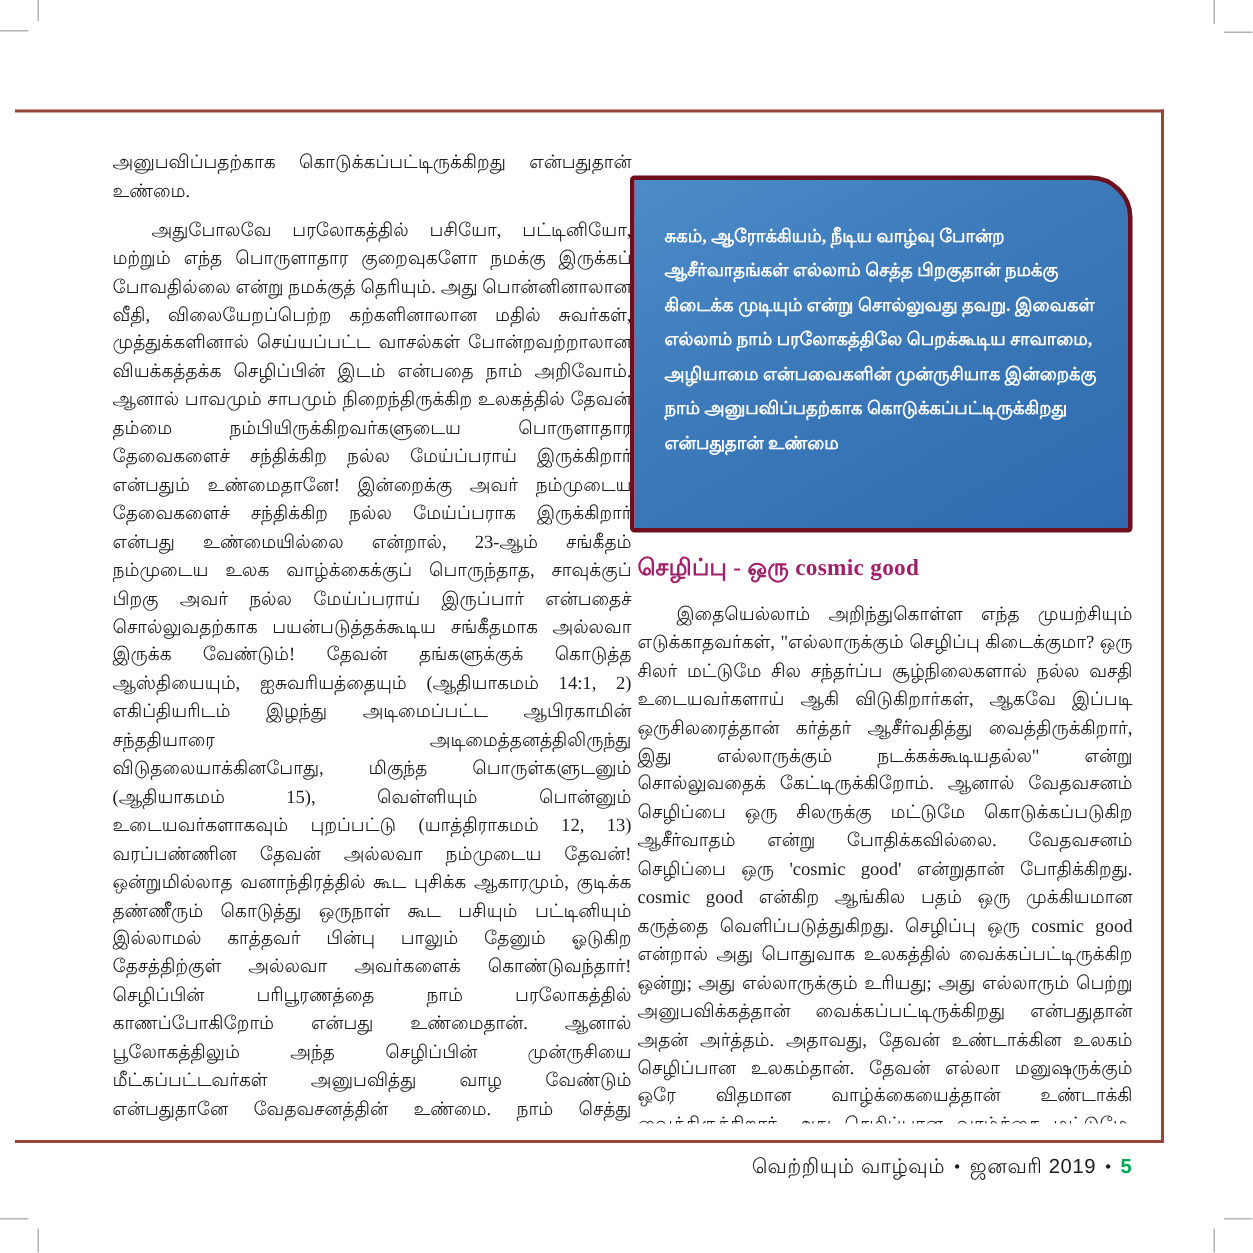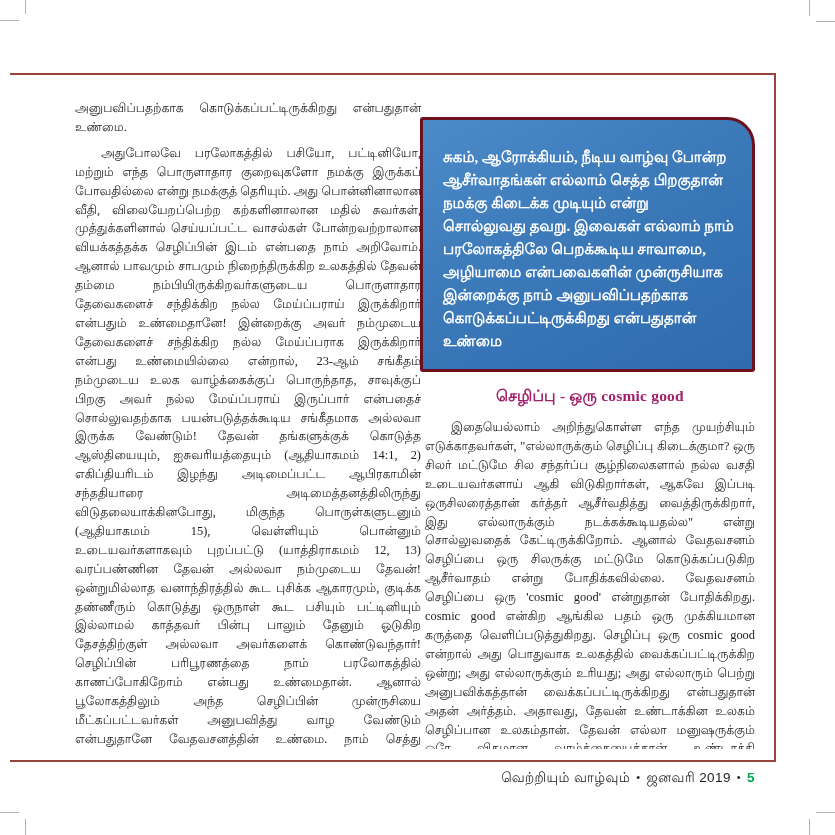--- a/index.html
+++ b/index.html
@@ -57,29 +57,28 @@
     border-top-left-radius:3px;
     border-bottom-left-radius:3px;
     border-bottom-right-radius:3px;
     background:linear-gradient(150deg, #4d8ac8 0%, #3b79b9 45%, #2f6bae 100%);
     padding:26px 18px 16px 20px;
   }
   .callout-text {
     margin:0;
     color:#ffffff;
     font-weight:bold;
-    font-size:15px;
+    font-size:12px;
     line-height:23px;
     text-align:left;
     overflow-wrap:break-word;
   }
 
   h2.heading {
     margin:15px 0 11px 0;
-    text-align:center;
     color:#a02069;
     font-size:15.5px;
     font-weight:bold;
     letter-spacing:0.2px;
   }
 
   .footer {
     position:absolute;
     top:770px; right:80px;
     font-family:"Liberation Sans", sans-serif;

